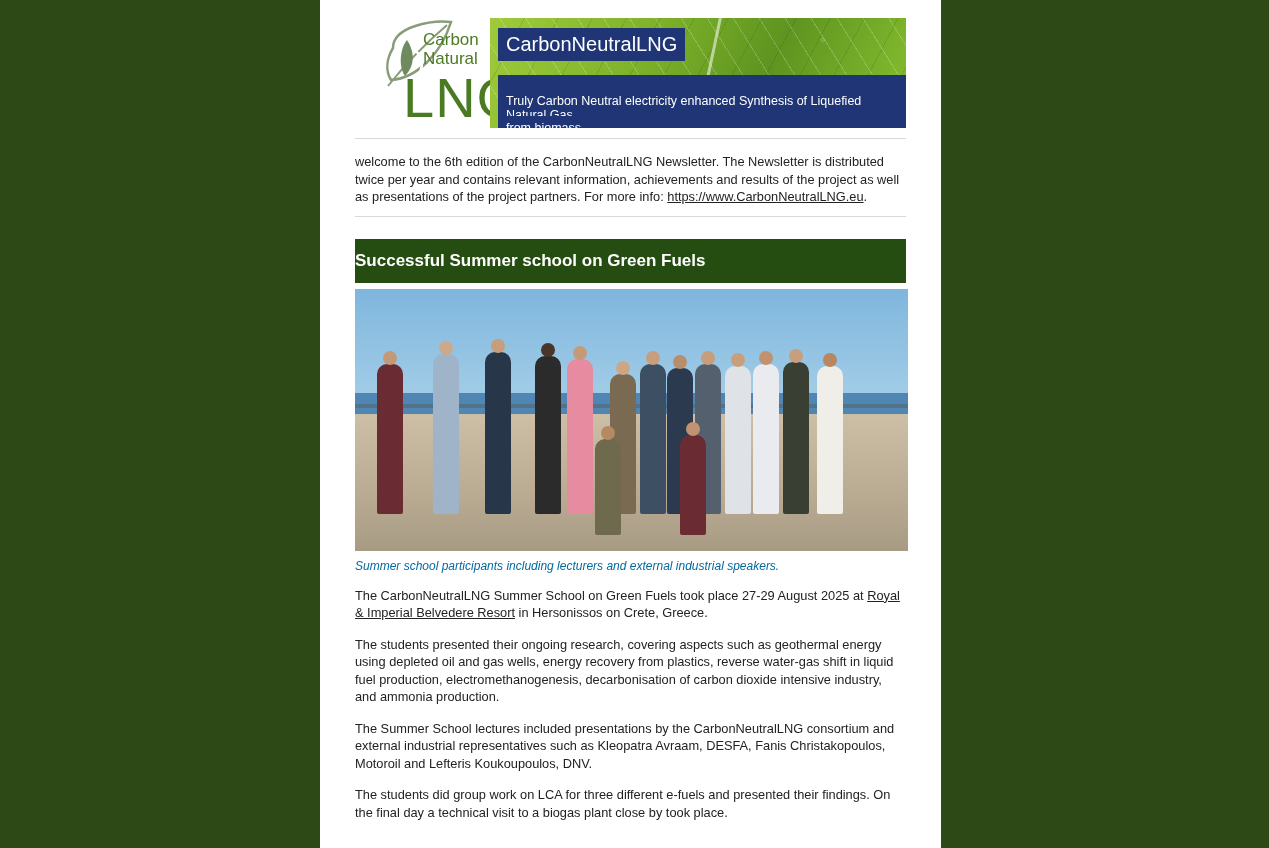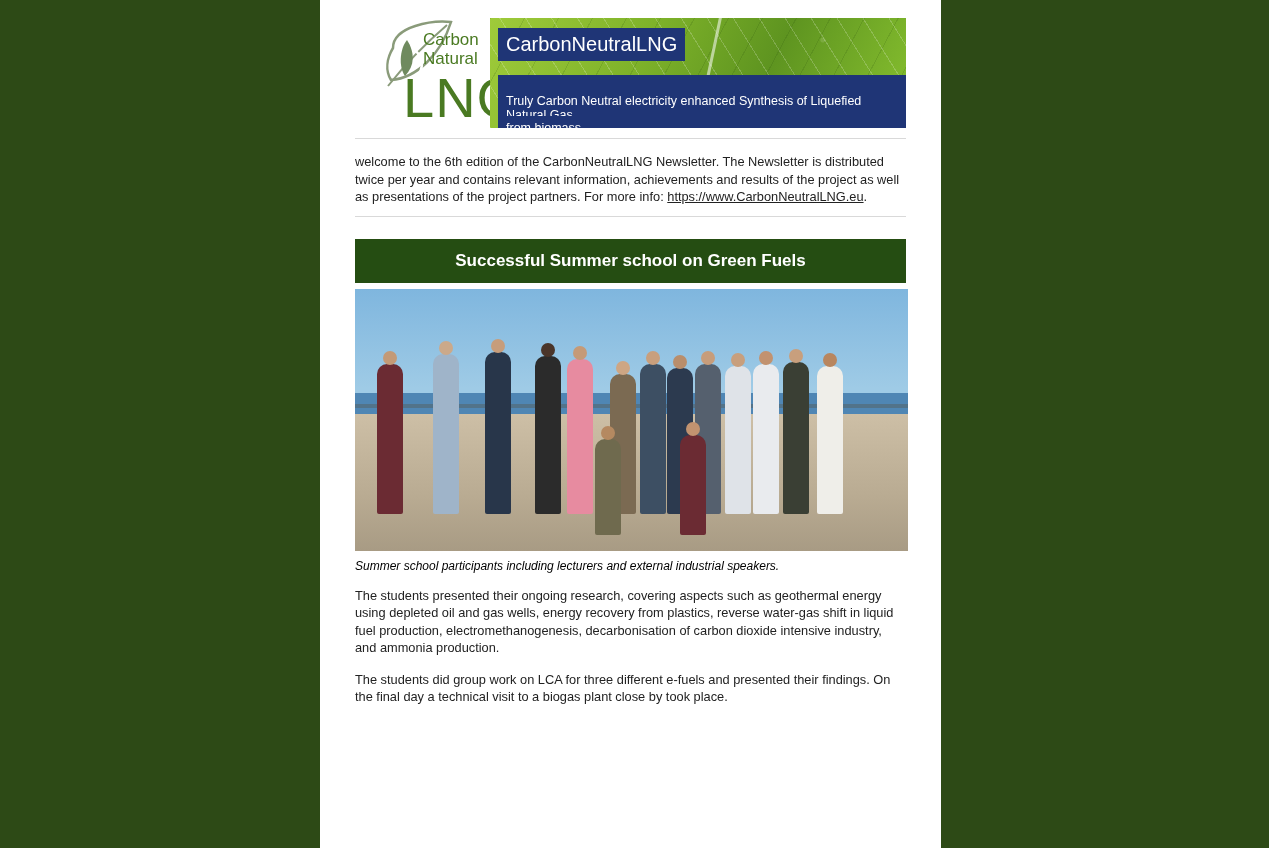--- a/index.html
+++ b/index.html
@@ -134,21 +134,21 @@
     margin: 14px 0 0 0;
   }
   .para a, .link {
     color: #222222;
     text-decoration: underline;
   }
   .section-title {
     margin-top: 22px;
     background: #254d12;
     color: #ffffff;
-    text-align: center;
+    text-align: left;
     font-size: 17px;
     font-weight: bold;
     padding: 12px 0;
   }
   .photo {
     margin-top: 6px;
     width: 553px;
     height: 262px;
     position: relative;
     overflow: hidden;
@@ -184,21 +184,21 @@
     left: 50%;
     margin-left: -7px;
     width: 14px; height: 14px;
     border-radius: 50%;
     background: #c39a77;
   }
   .caption {
     margin-top: 8px;
     font-size: 12px;
     font-style: italic;
-    color: #000000;
+    color: #0369a1;
   }
 </style>
 </head>
 <body>
 
 <div class="page">
   <div class="inner">
 
     <div class="header">
       <div class="logo">
@@ -278,18 +278,20 @@
       <div class="person" style="left:240px;bottom:6%;height:96px;background:#6f6a4e;">
           <span class="head" style="background:#b58961;"></span>
         </div>
       <div class="person" style="left:325px;bottom:6%;height:100px;background:#6b2b33;">
           <span class="head" style="background:#c29370;"></span>
         </div>
     </div>
 
     <div class="caption">Summer school participants including lecturers and external industrial speakers.</div>
 
+    <p class="para"><span>The CarbonNeutralLNG Summer School on Green Fuels took place 27-29 August 2025 at </span><a class="link" href="#">Royal &amp; Imperial Belvedere Resort</a><span> in Hersonissos on Crete, Greece.</span></p>
 
     <p class="para">The students presented their ongoing research, covering aspects such as geothermal energy using depleted oil and gas wells, energy recovery from plastics, reverse water-gas shift in liquid fuel production, electromethanogenesis, decarbonisation of carbon dioxide intensive industry, and ammonia production.</p>
+    <p class="para">The Summer School lectures included presentations by the CarbonNeutralLNG consortium and external industrial representatives such as Kleopatra Avraam, DESFA, Fanis Christakopoulos, Motoroil and Lefteris Koukoupoulos, DNV.</p>
     <p class="para">The students did group work on LCA for three different e-fuels and presented their findings. On the final day a technical visit to a biogas plant close by took place.</p>
 
   </div>
 </div>
 
 </body></html>

